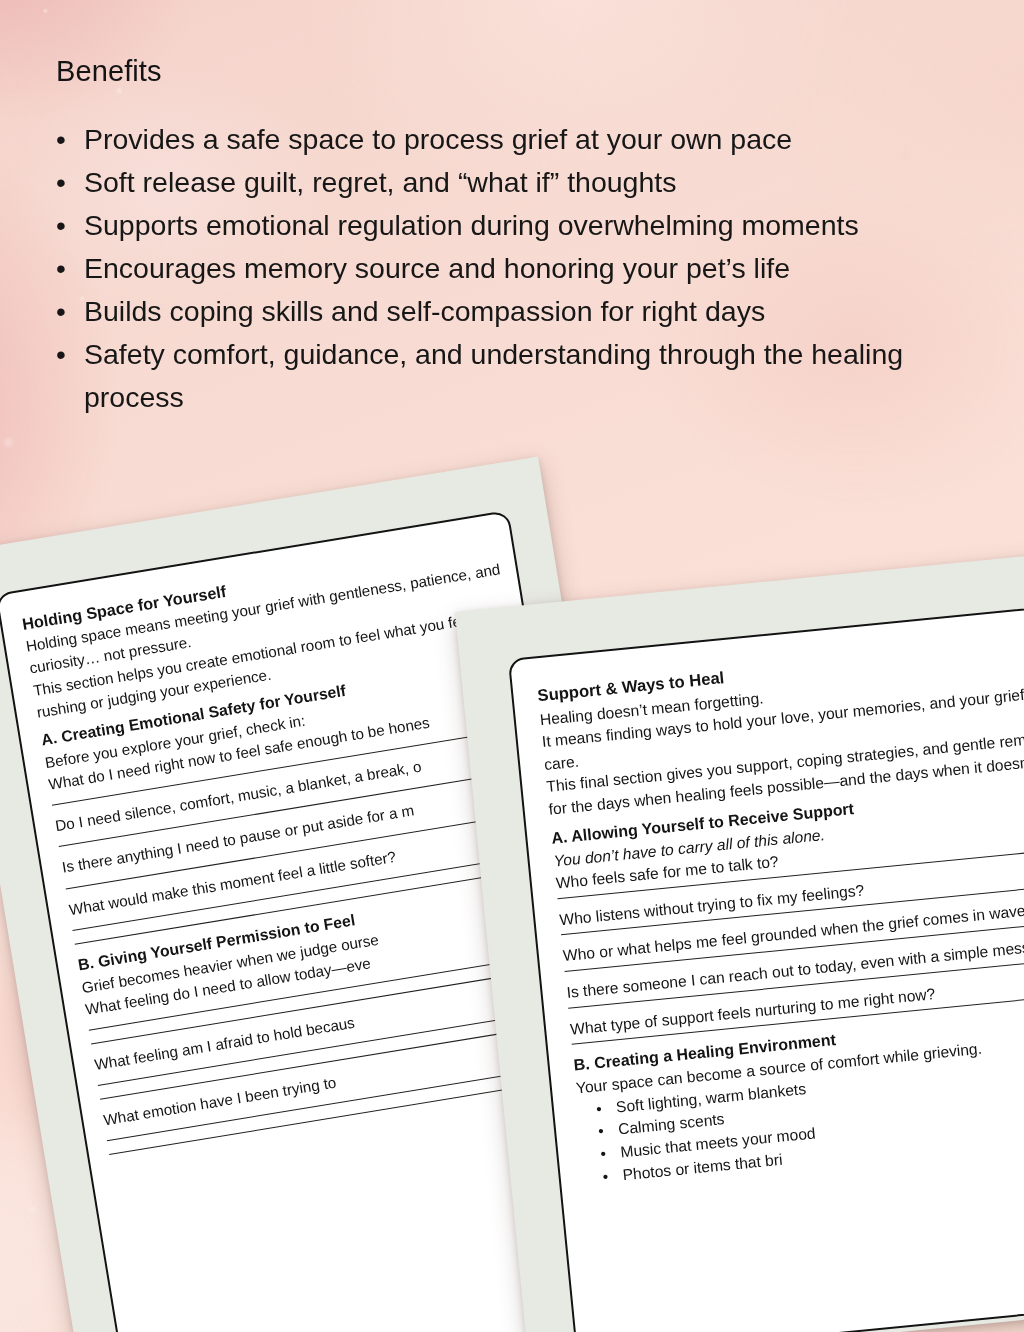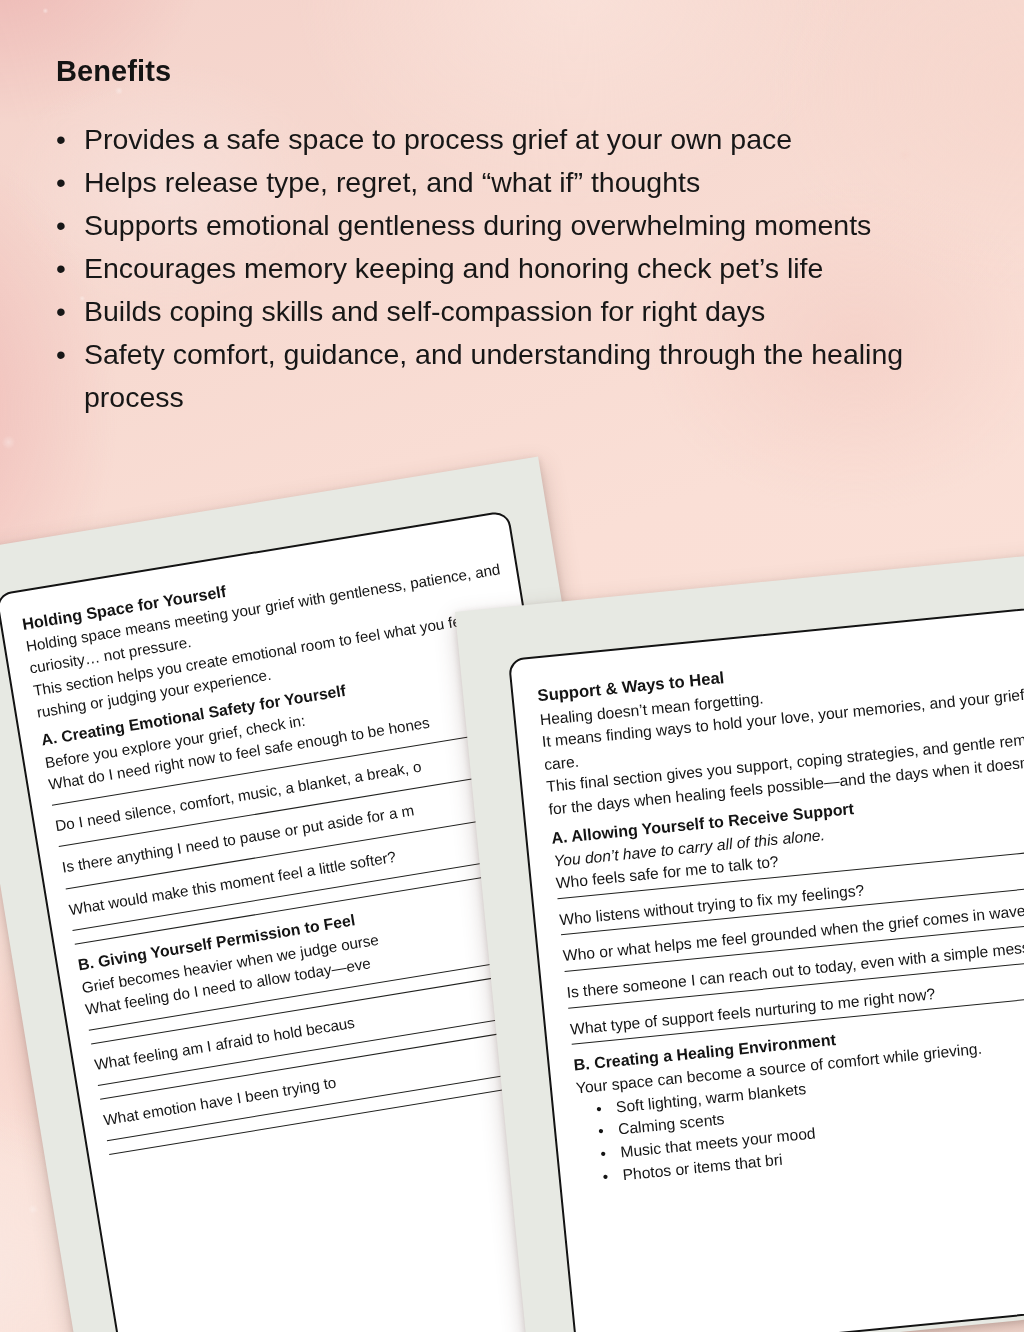--- a/index.html
+++ b/index.html
@@ -52,21 +52,21 @@
       radial-gradient(circle 5px at 40% 3%, rgba(255,255,255,.5), rgba(255,255,255,0)),
       radial-gradient(circle 7px at 88% 6%, rgba(243,200,190,.55), rgba(243,200,190,0)),
       radial-gradient(circle 9px at 95% 22%, rgba(243,200,190,.45), rgba(243,200,190,0)),
       radial-gradient(circle 6px at 82% 18%, rgba(243,200,190,.4), rgba(243,200,190,0));
   }
 
   
   #benefits{position:absolute;left:0;top:0;width:1024px;}
   .benefits-title{
     position:absolute;left:56px;top:55px;
-    font-size:29px;font-weight:bold;color:#141414;letter-spacing:.1px;
+    font-size:29px;font-weight:normal;color:#141414;letter-spacing:.1px;
   }
   .benefit-list{position:absolute;left:56px;top:118px;width:930px;}
   .benefit-item{
     display:flex;align-items:flex-start;
     font-size:28.5px;line-height:43px;color:#171717;font-weight:400;
   }
   .benefit-bullet{
     flex:0 0 auto;width:28px;text-align:left;font-size:28px;line-height:43px;color:#171717;
   }
   .benefit-text{flex:1 1 auto;}
@@ -142,29 +142,29 @@
 <div id="benefits">
   <div class="benefits-title">Benefits</div>
 
   <div class="benefit-list">
     <div class="benefit-item">
       <span class="benefit-bullet">•</span>
       <span class="benefit-text">Provides a safe space to process grief at your own pace</span>
     </div>
     <div class="benefit-item">
       <span class="benefit-bullet">•</span>
-      <span class="benefit-text">Helps release type, regret, and “what if” thoughts</span>
-    </div>
-    <div class="benefit-item">
-      <span class="benefit-bullet">•</span>
-      <span class="benefit-text">Supports emotional gentleness during overwhelming moments</span>
-    </div>
-    <div class="benefit-item">
-      <span class="benefit-bullet">•</span>
-      <span class="benefit-text">Encourages memory keeping and honoring check pet’s life</span>
+      <span class="benefit-text">Soft release guilt, regret, and “what if” thoughts</span>
+    </div>
+    <div class="benefit-item">
+      <span class="benefit-bullet">•</span>
+      <span class="benefit-text">Supports emotional regulation during overwhelming moments</span>
+    </div>
+    <div class="benefit-item">
+      <span class="benefit-bullet">•</span>
+      <span class="benefit-text">Encourages memory source and honoring your pet’s life</span>
     </div>
     <div class="benefit-item">
       <span class="benefit-bullet">•</span>
       <span class="benefit-text">Builds coping skills and self-compassion for right days</span>
     </div>
     <div class="benefit-item">
       <span class="benefit-bullet">•</span>
       <span class="benefit-text">Safety comfort, guidance, and understanding through the healing process</span>
     </div>
   </div>

